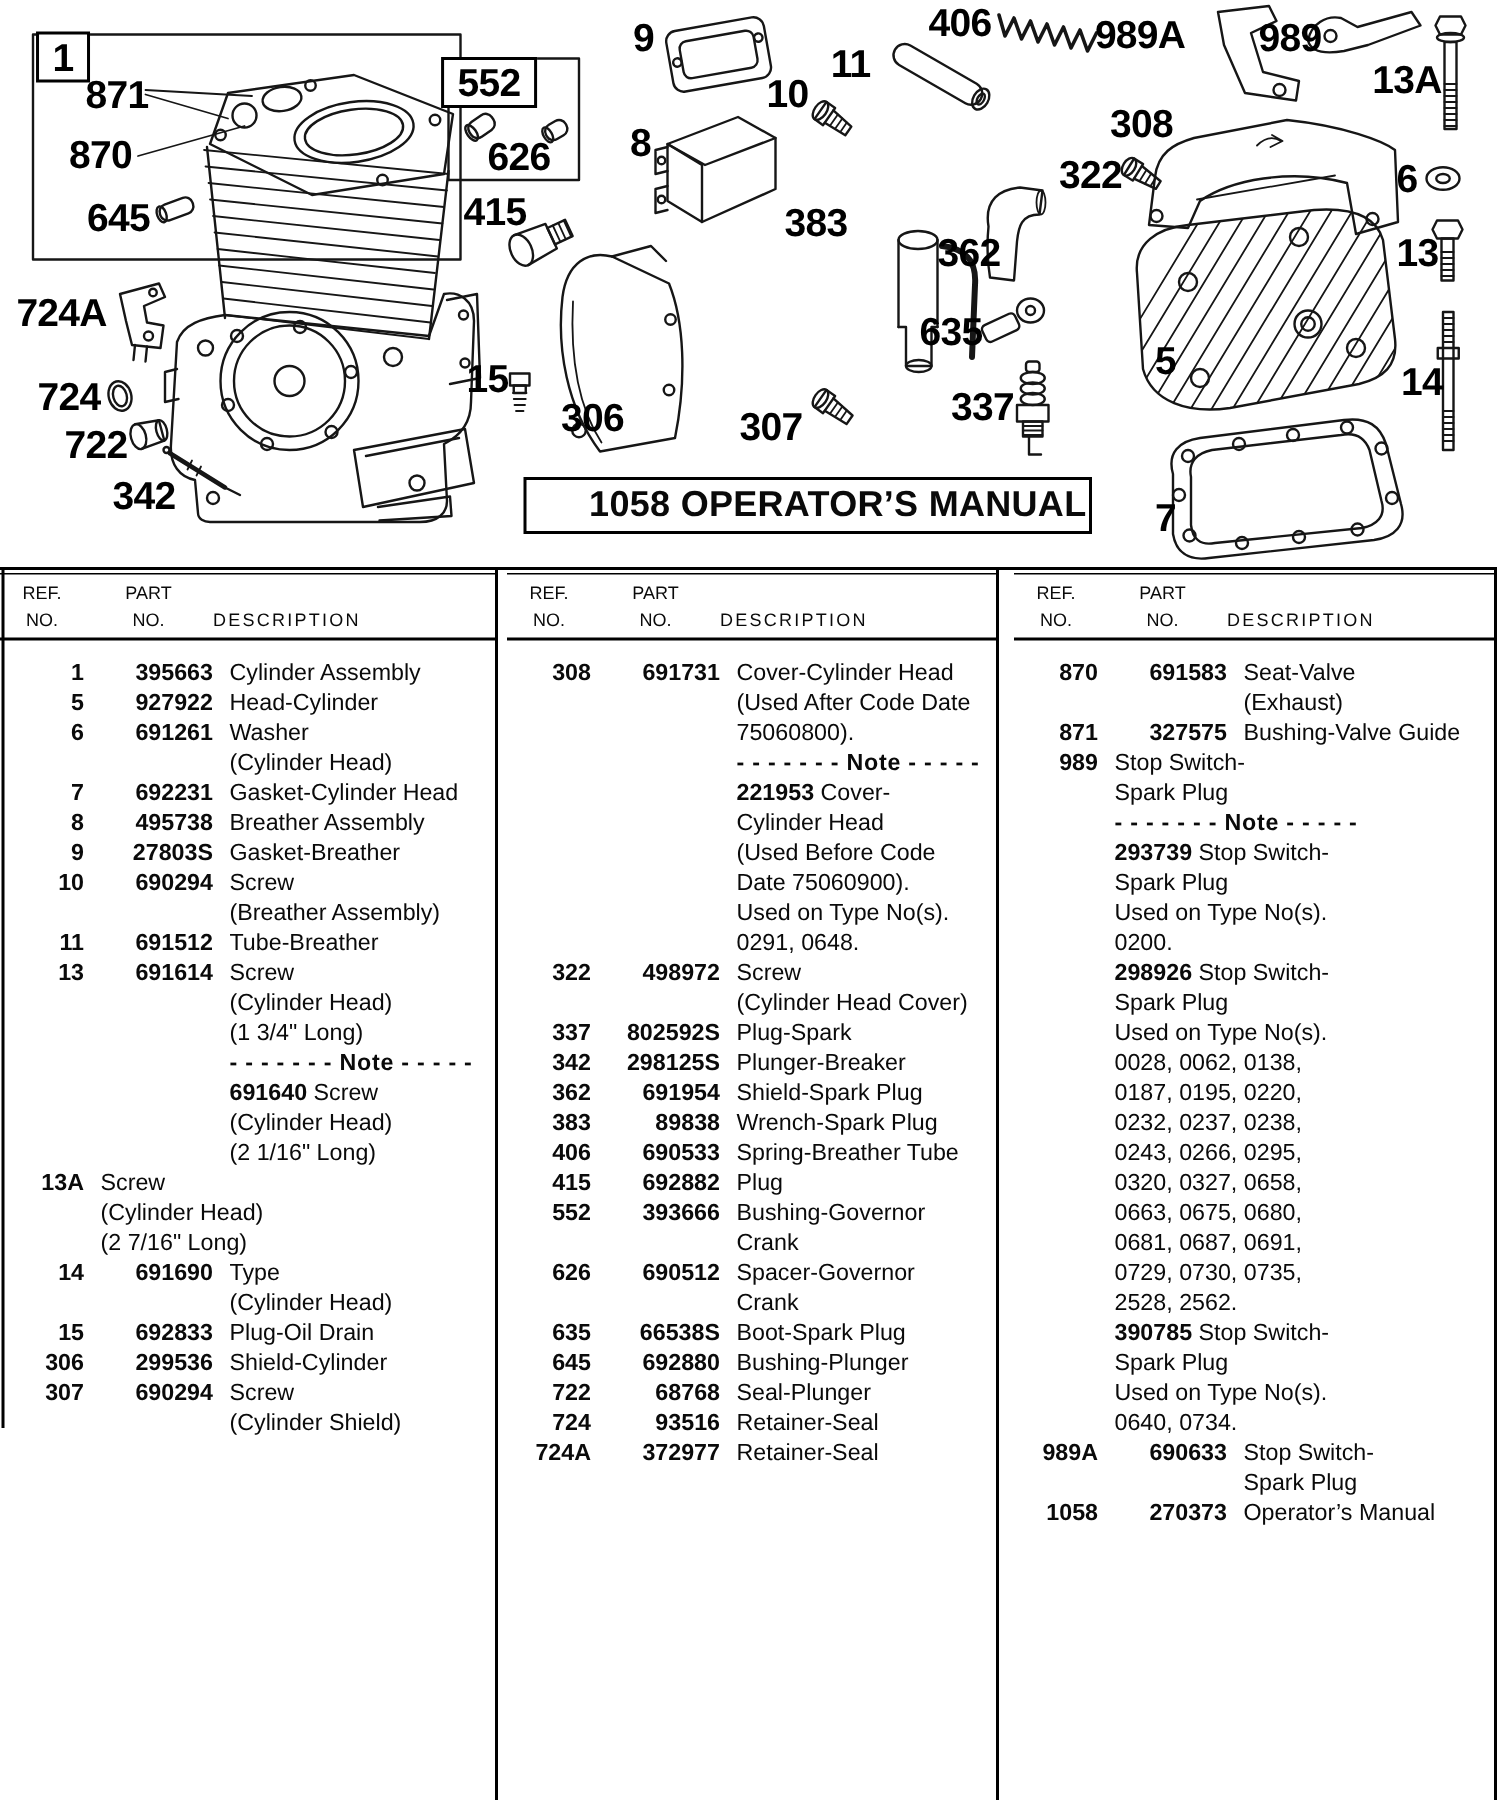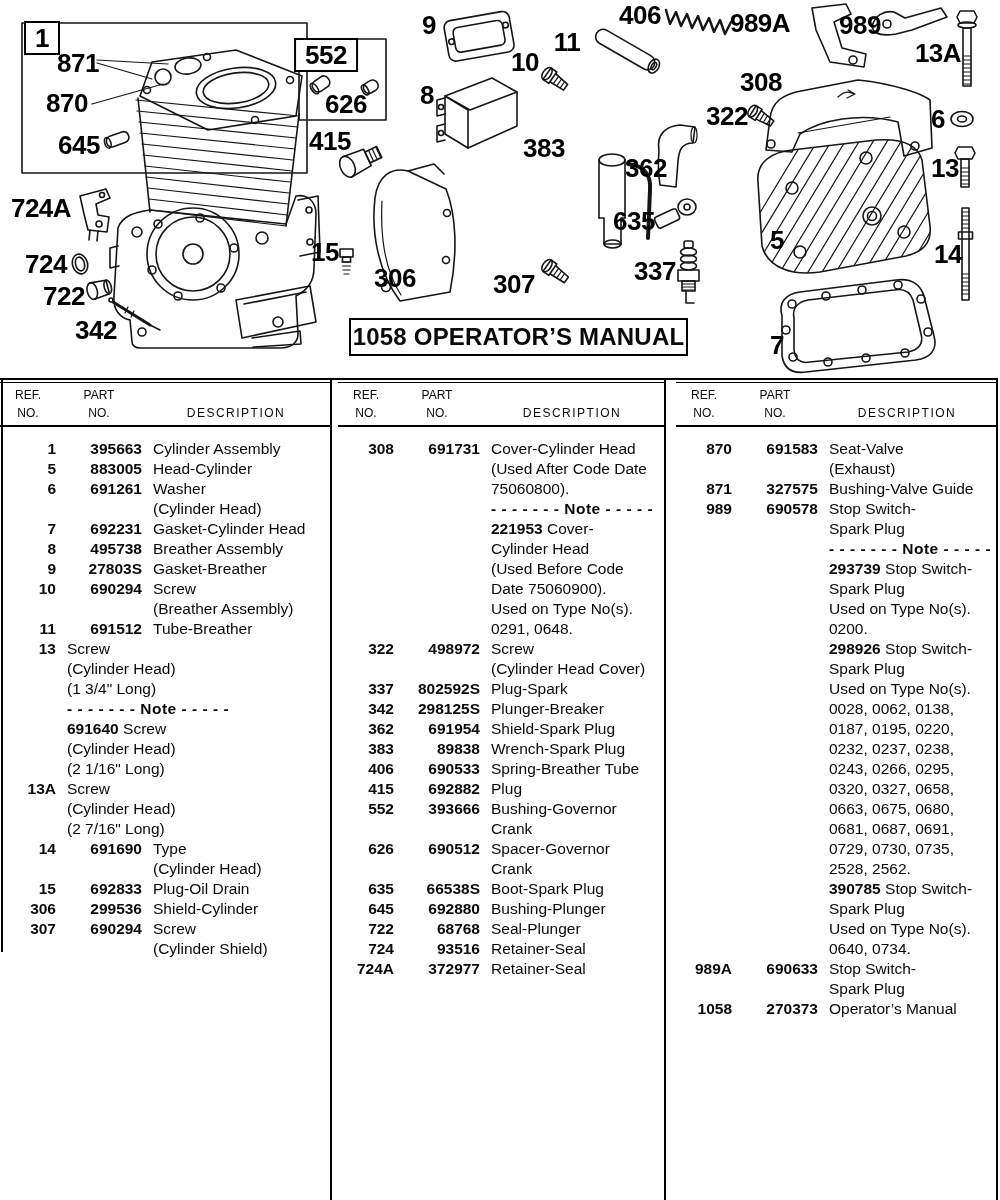--- a/index.html
+++ b/index.html
@@ -17,40 +17,40 @@
   .callout {
     position:absolute; transform:translate(-50%,-50%);
     font-weight:700; font-size:26px; letter-spacing:-0.5px; color:#000;
     white-space:nowrap; line-height:1;
   }
   .callout.boxed { border:2px solid #000; background:#fff; padding:2px 9px; }
   .manual-box {
     position:absolute; left:349px; top:318px; width:335px; height:34px;
     border:2px solid #000; background:#fff;
     display:flex; align-items:center; justify-content:center;
-    font-weight:700; font-size:24px; letter-spacing:0.2px; white-space:nowrap;
+    font-weight:700; font-size:24px; letter-spacing:0.2px; white-space:nowrap;padding-left:40px;
   }
   
   .parts-table {
     position:absolute; left:0; top:378px; width:996px; height:822px;
     display:grid; grid-template-columns:332px 334px 330px;
     border-top:2px solid #000; border-right:2px solid #000;
   }
   .left-edge { position:absolute; left:1px; top:378px; width:2px; height:574px; background:#000; }
   .tcol { border-right:2px solid #000; box-sizing:border-box; overflow:hidden; }
   .tcol:last-child { border-right:none; }
   .tcol.c2 { padding-left:6px; }
   .tcol.c3 { padding-left:10px; }
   .thead {
     display:grid; grid-template-columns:56px 86px 1fr;
     border-top:1px solid #000; margin-top:2px; border-bottom:2.5px solid #000;
     padding:3px 0 3px; font-size:12px; line-height:18px;
   }
   .h-ref,.h-part { text-align:center; }
-  .h-desc { text-align:center; align-self:end; letter-spacing:1.5px; }
+  .h-desc { align-self:end; letter-spacing:1.5px; }
   .rows { padding-top:12px; font-size:15.5px; line-height:20px; }
   .prow { display:grid; grid-template-columns:56px 86px 1fr; }
   .c-ref,.c-part { text-align:right; font-weight:700; white-space:nowrap; }
   .c-desc { padding-left:11px; }
   .dline { white-space:nowrap; }
   .dline.note { font-weight:700; letter-spacing:0.5px; }
   .dline b { font-weight:700; }
 </style>
 </head>
 <body>
@@ -376,21 +376,21 @@
         <div class="rows">
           <div class="prow">
             <div class="c-ref">1</div>
             <div class="c-part">395663</div>
             <div class="c-desc">
               <div class="dline">Cylinder Assembly</div>
             </div>
           </div>
           <div class="prow">
             <div class="c-ref">5</div>
-            <div class="c-part">883005</div>
+            <div class="c-part">927922</div>
             <div class="c-desc">
               <div class="dline">Head-Cylinder</div>
             </div>
           </div>
           <div class="prow">
             <div class="c-ref">6</div>
             <div class="c-part">691261</div>
             <div class="c-desc">
               <div class="dline">Washer</div>
               <div class="dline">(Cylinder Head)</div>
@@ -427,20 +427,21 @@
           </div>
           <div class="prow">
             <div class="c-ref">11</div>
             <div class="c-part">691512</div>
             <div class="c-desc">
               <div class="dline">Tube-Breather</div>
             </div>
           </div>
           <div class="prow">
             <div class="c-ref">13</div>
+            <div class="c-part">691614</div>
             <div class="c-desc">
               <div class="dline">Screw</div>
               <div class="dline">(Cylinder Head)</div>
               <div class="dline">(1 3/4" Long)</div>
               <div class="dline note">- - - - - - - Note - - - - -</div>
               <div class="dline"><b>691640</b> Screw</div>
               <div class="dline">(Cylinder Head)</div>
               <div class="dline">(2 1/16" Long)</div>
             </div>
           </div>
@@ -639,21 +640,20 @@
           </div>
           <div class="prow">
             <div class="c-ref">871</div>
             <div class="c-part">327575</div>
             <div class="c-desc">
               <div class="dline">Bushing-Valve Guide</div>
             </div>
           </div>
           <div class="prow">
             <div class="c-ref">989</div>
-            <div class="c-part">690578</div>
             <div class="c-desc">
               <div class="dline">Stop Switch-</div>
               <div class="dline">Spark Plug</div>
               <div class="dline note">- - - - - - - Note - - - - -</div>
               <div class="dline"><b>293739</b> Stop Switch-</div>
               <div class="dline">Spark Plug</div>
               <div class="dline">Used on Type No(s).</div>
               <div class="dline">0200.</div>
               <div class="dline"><b>298926</b> Stop Switch-</div>
               <div class="dline">Spark Plug</div>

